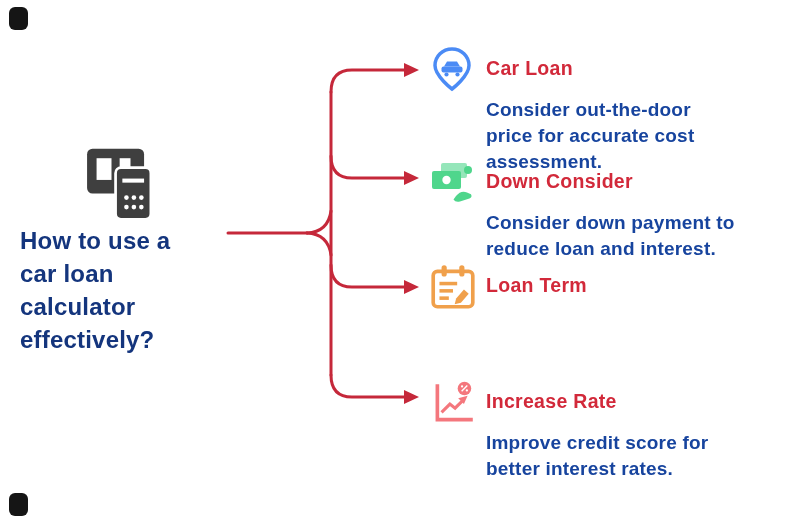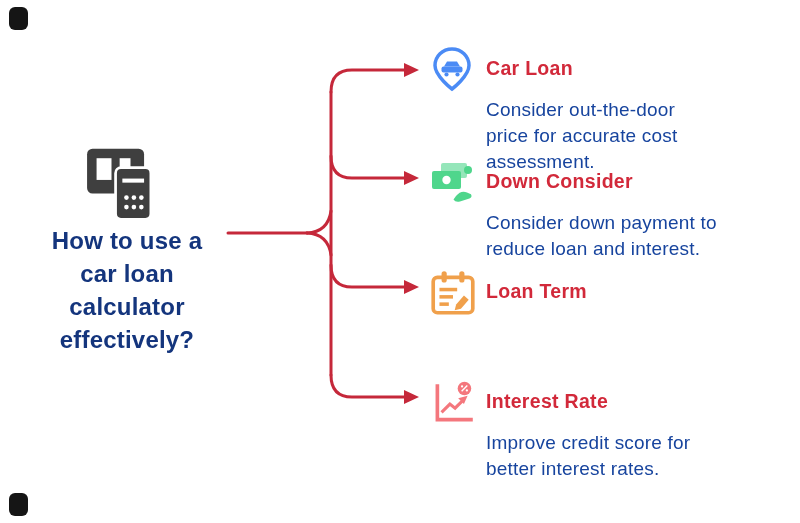--- a/index.html
+++ b/index.html
@@ -9,46 +9,46 @@
   }
   
   .corner-mark{position:absolute;left:9px;width:19px;height:23px;background:#151515;border-radius:6px;}
   .corner-mark.top{top:7px;}
   .corner-mark.bottom{top:493px;}
 
   
   .central-icon{position:absolute;left:85px;top:146px;color:#3f3f3f;}
   .central-title{
     position:absolute;left:20px;top:224px;width:214px;
-    text-align:center;font-size:24px;font-weight:bold;line-height:33px;
+    font-size:24px;font-weight:bold;line-height:33px;
     color:#14357d;white-space:pre-line;letter-spacing:.2px;
   }
 
   
   .connector{position:absolute;left:0;top:0;pointer-events:none;}
 
   
   .branch{position:absolute;left:428px;width:350px;height:110px;}
   .branch.r1{top:45px;}
   .branch.r2{top:158px;}
-  .branch.r3{top:268px;}
+  .branch.r3{top:262px;}
   .branch.r4{top:378px;}
   .branch .icon{position:absolute;left:0;top:0;width:48px;height:48px;}
   .icon-blue{color:#4b8bf5;}
   .icon-green{color:#4fd68c;}
   .icon-orange{color:#f0a04b;}
   .icon-salmon{color:#f4777d;}
   .branch-label{
     position:absolute;left:58px;top:12px;
     font-size:19.5px;font-weight:bold;color:#d2293a;letter-spacing:.3px;
     white-space:nowrap;
   }
   .branch-desc{
     position:absolute;left:58px;top:52px;width:290px;
-    font-size:19px;font-weight:normal;color:#17449e;line-height:26px;
+    font-size:19px;font-weight:bold;color:#17449e;line-height:26px;
     white-space:pre-line;letter-spacing:.2px;
   }
 </style>
 </head>
 <body>
 
 <div id="canvas">
 
   <div class="corner-mark top"></div>
   <div class="corner-mark bottom"></div>
@@ -143,18 +143,18 @@
       <svg width="50" height="50" viewBox="0 0 48 48">
         <path d="M9 6 V40 H43" fill="none" stroke="currentColor" stroke-width="3.5"></path>
         <path d="M13 33 L21 25 L26 29 L34 21" fill="none" stroke="currentColor" stroke-width="3"></path>
         <polygon points="38,17 29,19.5 34.5,25" fill="currentColor"></polygon>
         <circle cx="35" cy="10" r="6.5" fill="currentColor"></circle>
         <path d="M32.3 12.7 L37.7 7.3" stroke="#ffffff" stroke-width="1.4"></path>
         <circle cx="32.7" cy="8.1" r="1.1" fill="#ffffff"></circle>
         <circle cx="37.3" cy="11.9" r="1.1" fill="#ffffff"></circle>
       </svg>
     </span>
-    <div class="branch-label">Interest Rate</div>
+    <div class="branch-label">Increase Rate</div>
     <div class="branch-desc">Improve credit score for
 better interest rates.</div>
   </div>
 
 </div>
 
 </body></html>

